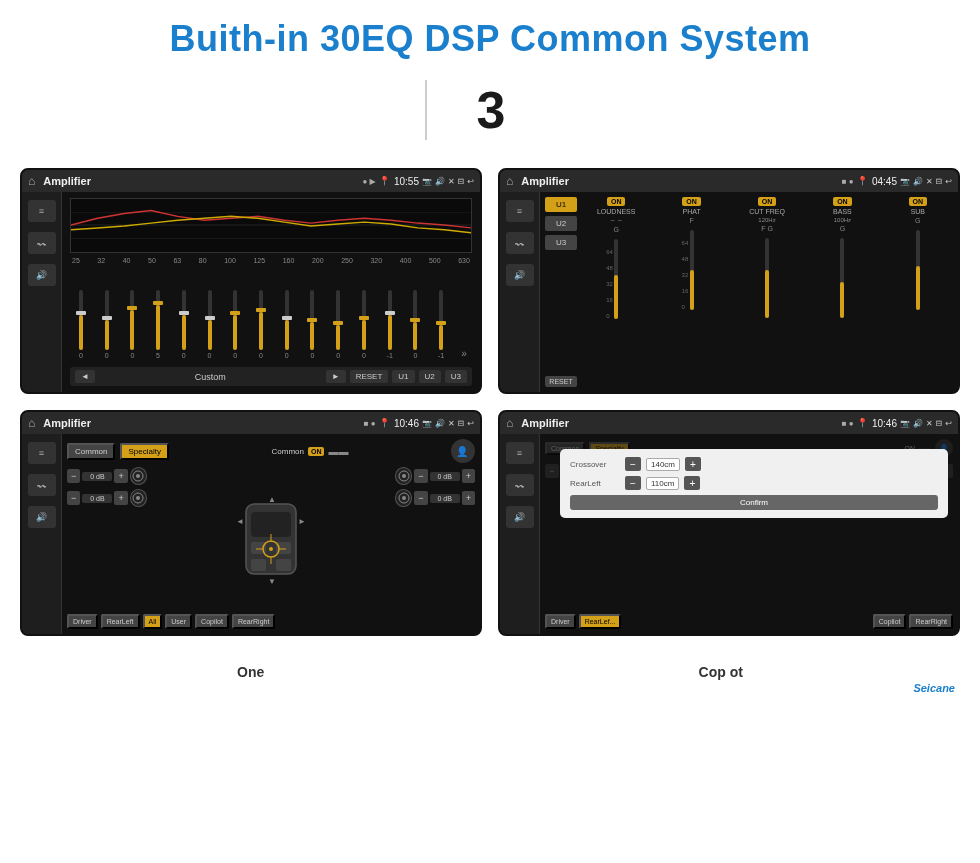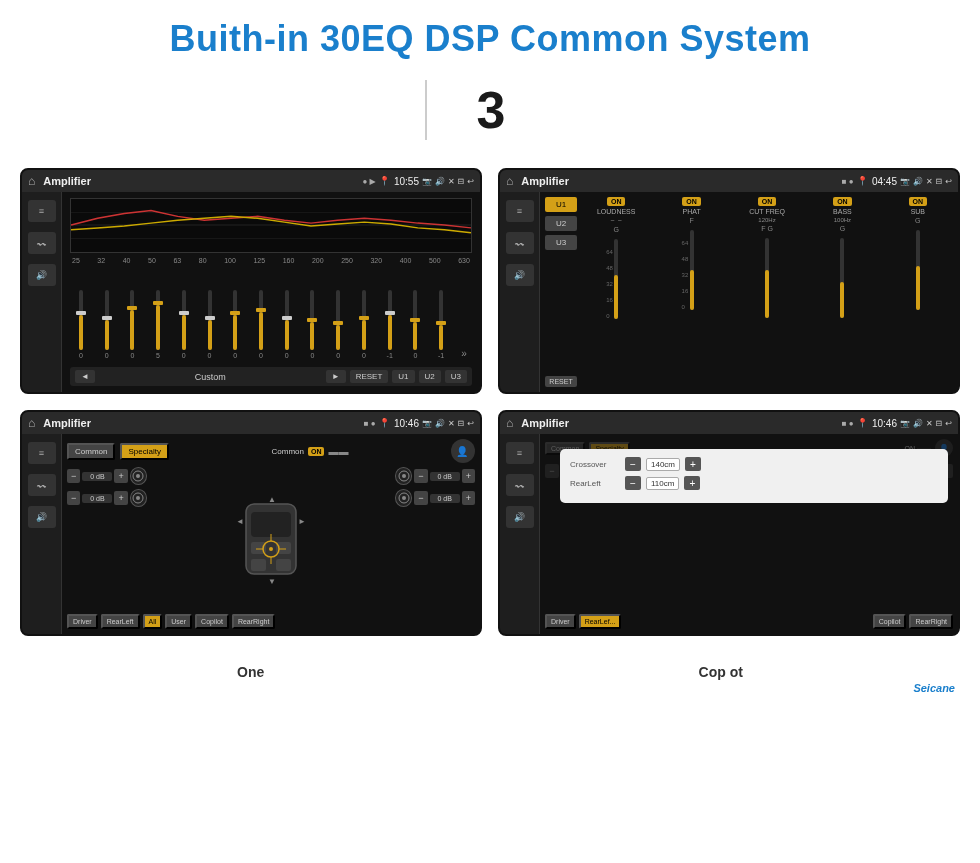--- a/index.html
+++ b/index.html
@@ -947,20 +947,21 @@
             <div class="dialog-minus">−</div>
             <span class="dialog-val">140cm</span>
             <div class="dialog-plus">+</div>
           </div>
           <div class="dialog-row">
             <span class="dialog-label">RearLeft</span>
             <div class="dialog-minus">−</div>
             <span class="dialog-val">110cm</span>
             <div class="dialog-plus">+</div>
           </div>
+          <div class="confirm-btn">Confirm</div>
         </div>
 
         <div style="display:flex;gap:3px;flex-wrap:wrap;margin-top:auto;padding-top:85px;">
           <button class="sp-btn">Driver</button>
           <button class="sp-btn" style="background:#d4a017;color:#000;">RearLef...</button>
           <span style="flex:1;"></span>
           <button class="sp-btn">Copilot</button>
           <button class="sp-btn">RearRight</button>
         </div>
       </div>

